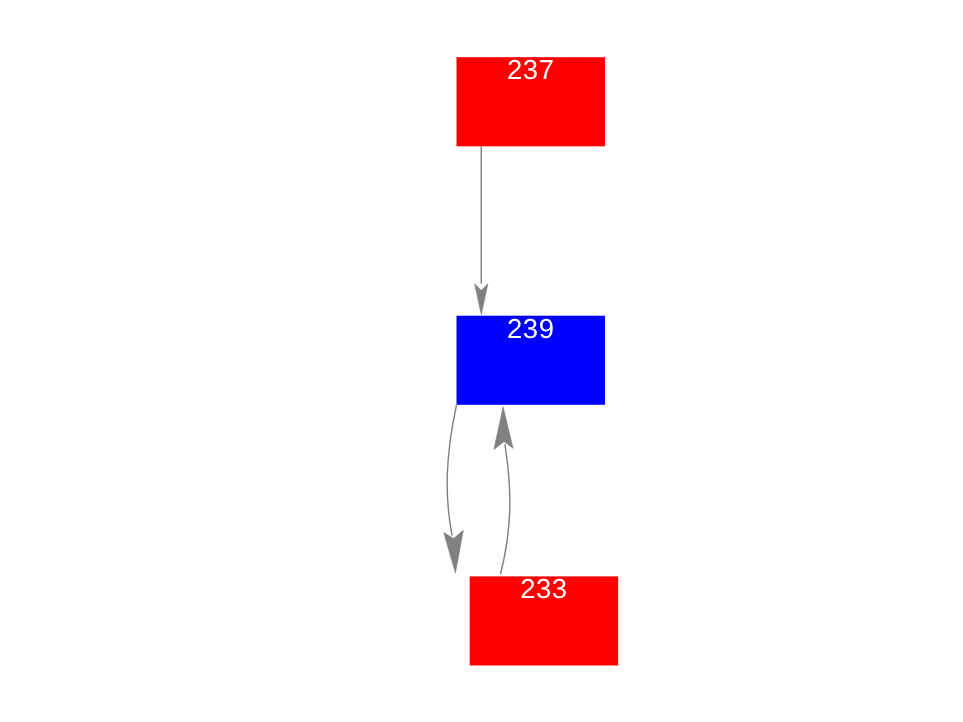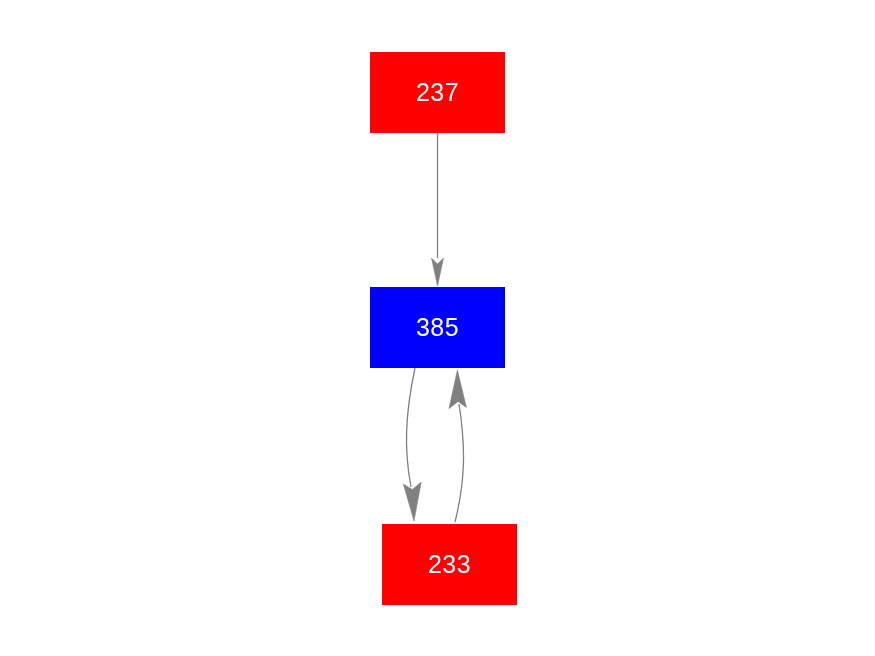--- a/index.html
+++ b/index.html
@@ -20,23 +20,24 @@
   #edge-layer {
     position: absolute;
     left: 0;
     top: 0;
     width: 875px;
     height: 656px;
   }
   .graph-node {
     position: absolute;
     display: flex;
-    align-items: center;
+    align-items: flex-start;
     justify-content: center;
     box-sizing: border-box;
+    margin-left: 45px;
   }
   .node-label {
     color: #ffffff;
     font-family: "Liberation Sans", sans-serif;
     font-size: 25px;
     line-height: 1;
     letter-spacing: 0.5px;
     white-space: nowrap;
     user-select: none;
   }
@@ -88,20 +89,20 @@
       <path d="M 455,522 C 465,482 466,448 459,404" fill="none" stroke="#808080" stroke-width="1.3"></path>
       <path d="M 466.4,407.6 L 457.4,370 L 449.0,408.6 L 458.2,401.4 Z" fill="#808080" stroke="#808080" stroke-width="0.6"></path>
     </g>
   </svg>
 
   <div class="graph-node" id="node-237">
     <span class="node-label">237</span>
   </div>
 
   <div class="graph-node" id="node-214">
-    <span class="node-label">385</span>
+    <span class="node-label">239</span>
   </div>
 
   <div class="graph-node" id="node-233">
     <span class="node-label">233</span>
   </div>
 
 </div>
 
 </body></html>

